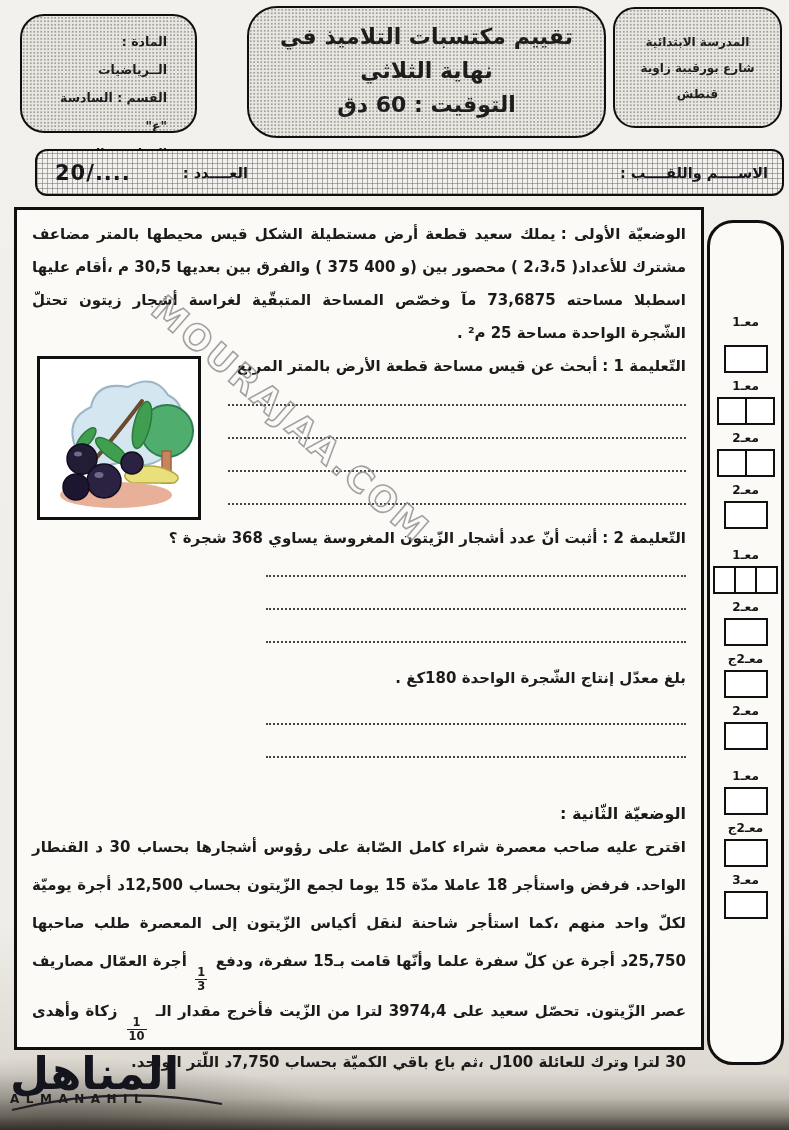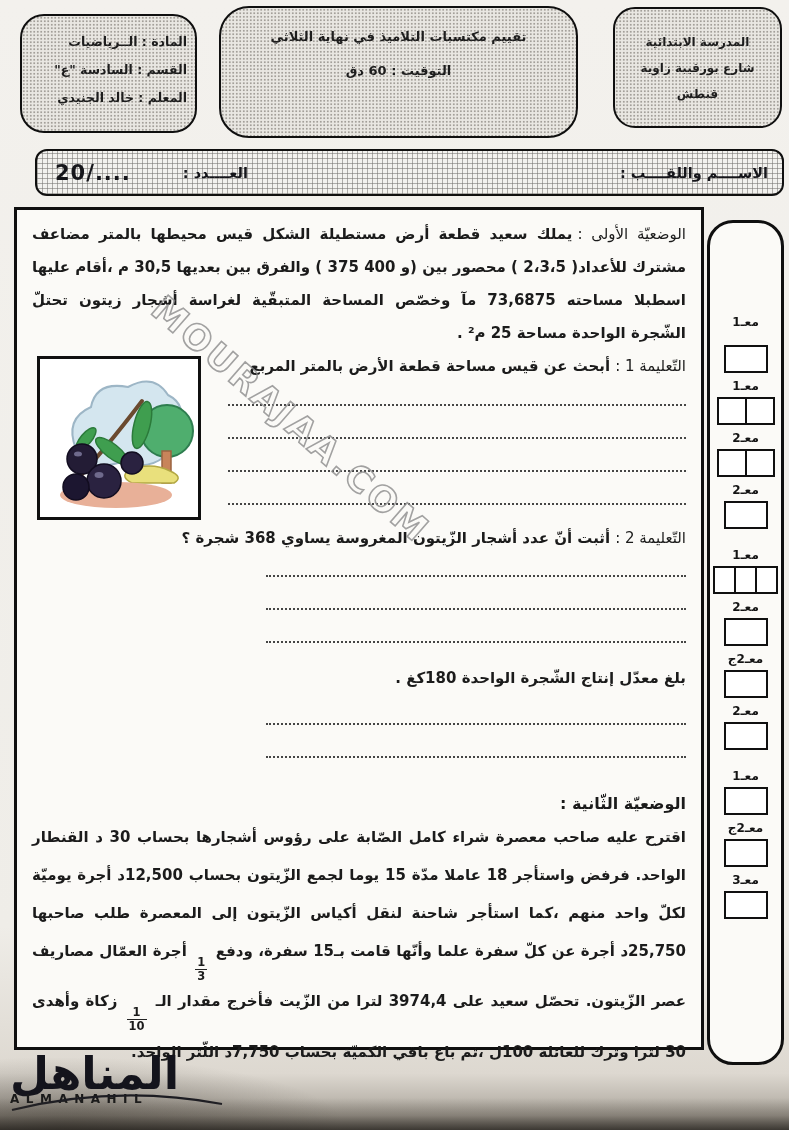--- a/index.html
+++ b/index.html
@@ -8,53 +8,53 @@
        background:linear-gradient(180deg,#f3f1ed 0%,#efede8 82%,#ddd8d0 95%,#9a948a 100%)}
   .page{position:absolute;inset:0}
 
   
   .hbox{position:absolute;box-sizing:border-box;border:2.5px solid #0f0f0f;
         background-color:#e9e7e2;
         background-image:radial-gradient(circle,#a39f99 1px,rgba(0,0,0,0) 1.3px);
         background-size:3.5px 3.5px;
         direction:rtl;color:#1d1d1d;font-weight:700}
   .hbox.left{left:20px;top:14px;width:177px;height:119px;border-radius:24px;
-             font-size:12.5px;line-height:28px;padding:12px 8px 0;text-align:right}
-  .hbox.center{left:219px;top:6px;width:359px;height:132px;border-radius:30px;
-               font-size:13px;line-height:34px;padding:12px 10px 0;text-align:center}
+             font-size:12.5px;line-height:28px;padding:12px 28px 0;text-align:right}
+  .hbox.center{left:247px;top:6px;width:359px;height:132px;border-radius:30px;
+               font-size:22px;line-height:34px;padding:12px 10px 0;text-align:center}
   .hbox.right{left:613px;top:7px;width:169px;height:121px;border-radius:22px;
               font-size:12px;line-height:26px;padding:20px 24px 0;text-align:center}
 
   
   .name-bar{position:absolute;left:35px;top:149px;width:749px;height:47px;box-sizing:border-box;
             border:2.5px solid #0f0f0f;border-radius:12px;direction:rtl;
             display:flex;align-items:center;padding:0 14px;
             background-color:#f2f1ee;
             background-image:repeating-linear-gradient(0deg,rgba(115,113,110,.55) 0 1px,rgba(0,0,0,0) 1px 5px),
                              repeating-linear-gradient(90deg,rgba(115,113,110,.55) 0 1px,rgba(0,0,0,0) 1px 5px);
             font-weight:700;font-size:14.5px;color:#15151a}
   .name-bar .sp{flex:1}
   .name-bar .score-label{margin-left:52px}
   .name-bar .score{font-size:21px;margin-left:4px;letter-spacing:1px}
 
   
   .main-box{position:absolute;left:14px;top:207px;width:690px;height:843px;box-sizing:border-box;
             border:3px solid #0f0f0f;background:#fbfaf7;direction:rtl;
             padding:8px 15px;font-size:15px;font-weight:700;color:#1b1b1b;position:absolute}
   .para{margin:0;text-align:justify;line-height:33px}
-  .para .t,.instr .lb{font-weight:400;margin-left:5px}
+  .para .t,.instr .lb{font-weight:700;margin-left:5px}
   .instr{margin-top:7px}
   .ans{direction:rtl}
   .ans-line{height:0;border-bottom:2.5px dotted #454545;margin-top:31px}
   .a1 .ans-line{width:458px}
   .a2 .ans-line{width:420px}
   .a1 .ans-line:first-child{margin-top:29px}
   .a2 .ans-line:first-child{margin-top:28px}
   .note{margin:19px 0 0}
-  .sit2-title{margin-top:36px;font-size:16px}
+  .sit2-title{margin-top:46px;font-size:16px}
   .para2{margin-top:5px;line-height:38px}
   .frac{display:inline-flex;flex-direction:column;align-items:center;vertical-align:-10px;
         font-size:11.5px;line-height:1.1;margin:0 3px;font-weight:700}
   .frac .den{border-top:1.5px solid #222;padding:0 2px}
 
   
   .olive{position:absolute;left:20px;top:146px;width:158px;height:158px;
          border:3px solid #101010;background:#fff}
 
   

